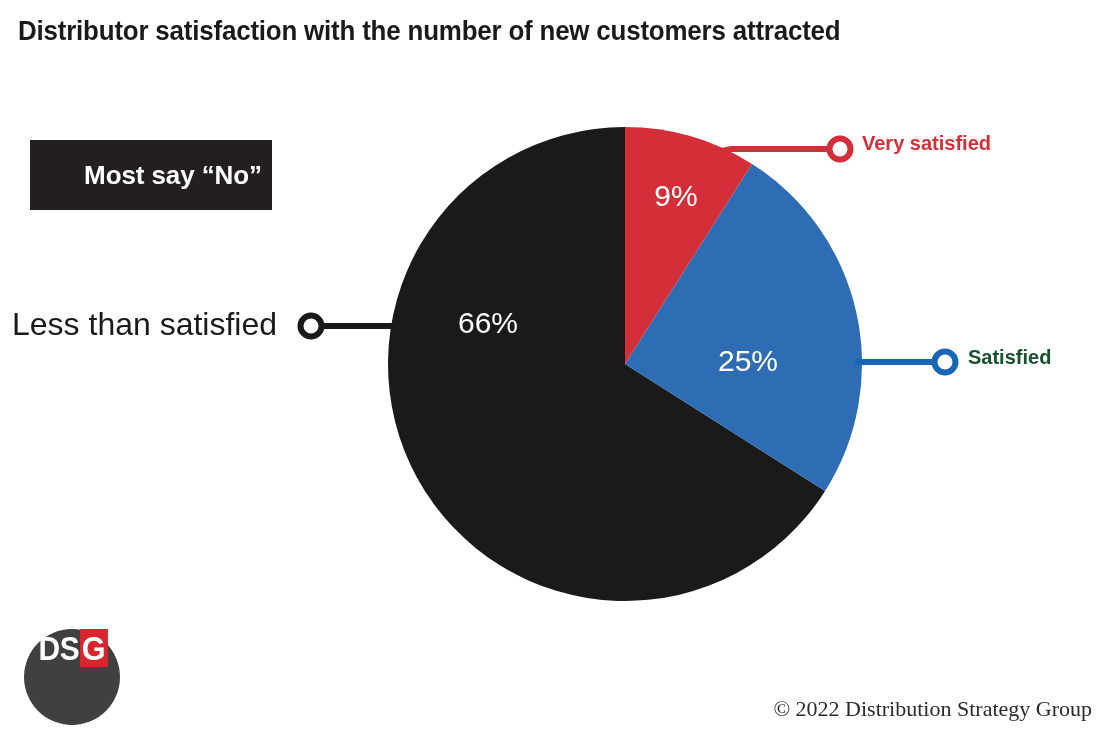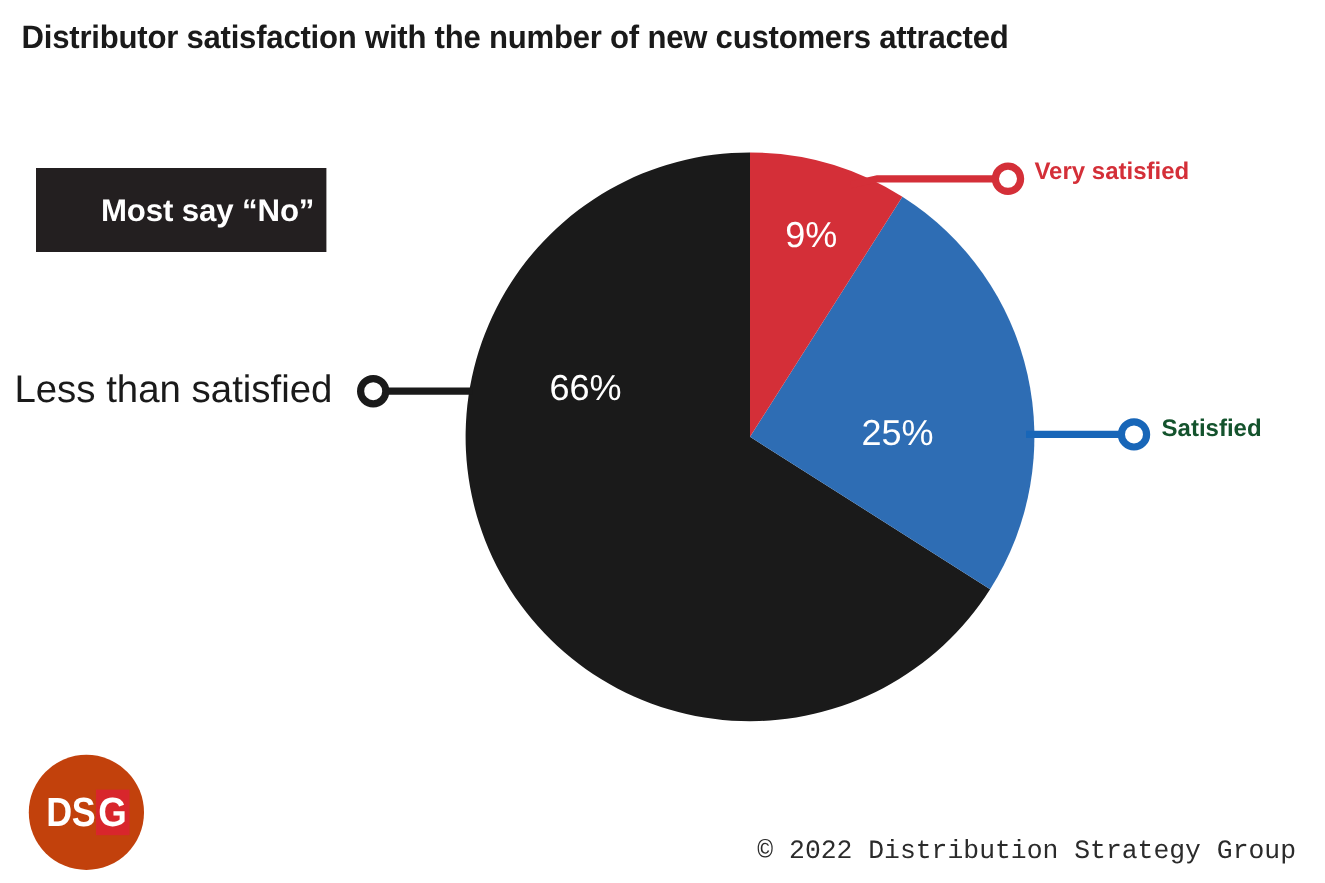--- a/index.html
+++ b/index.html
@@ -110,23 +110,23 @@
   }
 
   
   .dsg-logo {
     position: absolute;
     left: 24px;
     top: 629px;
     width: 96px;
     height: 96px;
     border-radius: 50%;
-    background: #c2410c;
+    background: #404040;
     display: flex;
-    align-items: center;
+    align-items: flex-start;
     justify-content: center;
   }
   .dsg-wordmark {
     display: flex;
     align-items: stretch;
     height: 38px;
     font-family: "Liberation Sans Narrow", "Liberation Sans", sans-serif;
     font-weight: bold;
     font-size: 34px;
     line-height: 38px;
@@ -141,23 +141,23 @@
     color: #ffffff;
     background: #d8262c;
     padding: 0 3px 0 2px;
     transform: scaleX(0.9);
     transform-origin: left center;
   }
 
   
   .copyright {
     position: absolute;
-    right: 24px;
+    right: 12px;
     bottom: 14px;
-    font-family: Liberation Mono, monospace;
+    font-family: Liberation Serif, serif;
     font-size: 22px;
     color: #2b2b2b;
     white-space: nowrap;
   }
 </style>
 </head>
 <body>
 
 <div id="stage">
 

